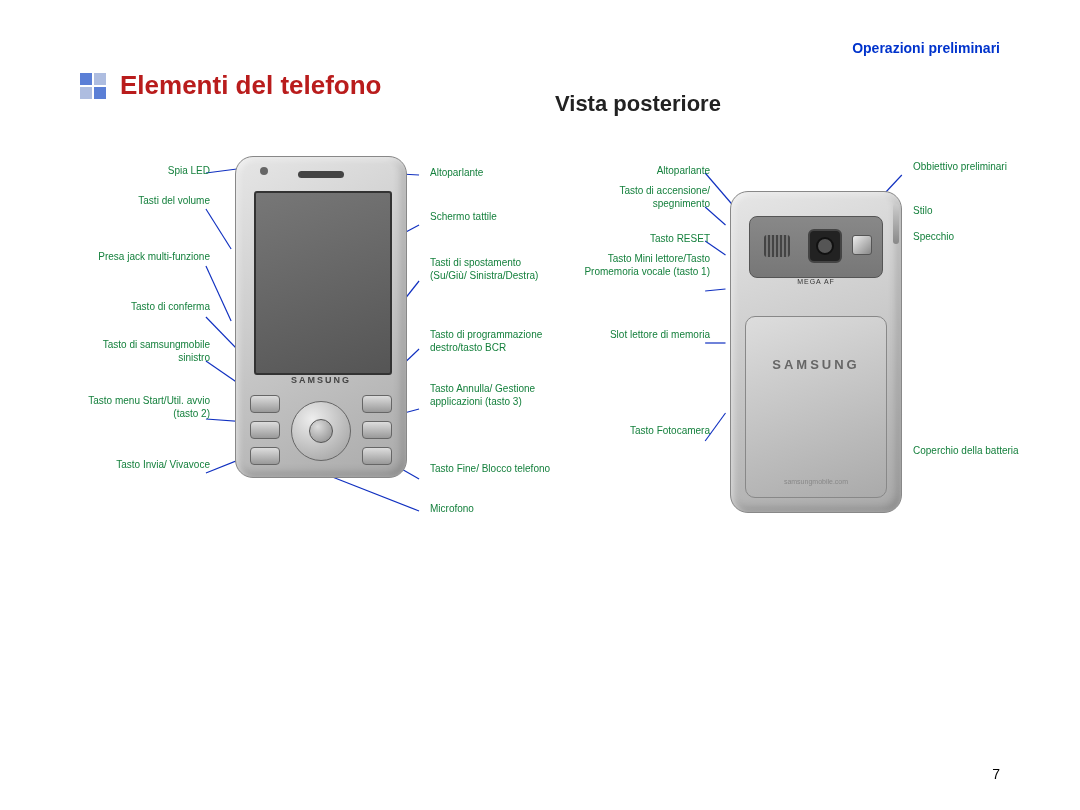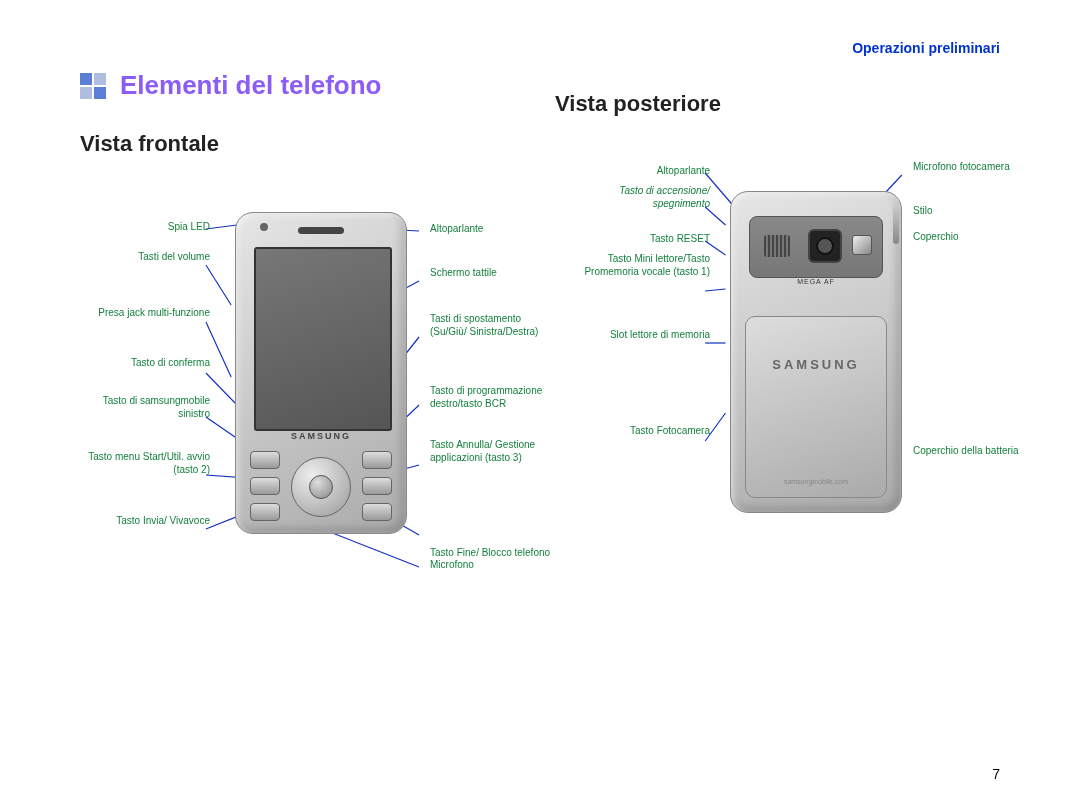--- a/index.html
+++ b/index.html
@@ -41,21 +41,21 @@
     margin-right: 14px;
   }
   .title-icon span { display:block; }
   .sq1 { background:#5b7fd6; }
   .sq2 { background:#aebde0; }
   .sq3 { background:#aebde0; }
   .sq4 { background:#5b7fd6; }
   .main-title {
     font-size: 26px;
     font-weight: bold;
-    color:#8b5cf6;
+    color:#b91c1c;
   }
   .subtitle {
     font-size: 22px;
     font-weight: bold;
     margin-top: 30px;
     color:#222;
   }
   .columns {
     display: flex;
     gap: 10px;
@@ -183,21 +183,20 @@
         <span class="sq2"></span>
         <span class="sq3"></span>
         <span class="sq4"></span>
     </div>
     <div class="main-title">Elementi del telefono</div>
   </div>
 
   <div class="columns">
 
     <div class="col">
-      <div class="subtitle">Vista frontale</div>
       <div class="diagram">
         <svg class="lines" viewBox="0 0 480 480" preserveAspectRatio="none">
 
           <line x1="130" y1="72" x2="178" y2="66"></line>
           <line x1="130" y1="108" x2="156" y2="148"></line>
           <line x1="130" y1="165" x2="156" y2="220"></line>
           <line x1="130" y1="216" x2="238" y2="324"></line>
           <line x1="130" y1="260" x2="184" y2="296"></line>
           <line x1="130" y1="318" x2="186" y2="322"></line>
           <line x1="130" y1="372" x2="192" y2="348"></line>
@@ -233,21 +232,21 @@
         <div class="label left" style="right:calc(100% - 130px); top:200px; width:120px;">Tasto di conferma</div>
         <div class="label left" style="right:calc(100% - 130px); top:238px; width:130px;">Tasto di samsungmobile sinistro</div>
         <div class="label left" style="right:calc(100% - 130px); top:294px; width:130px;">Tasto menu Start/Util. avvio (tasto 2)</div>
         <div class="label left" style="right:calc(100% - 130px); top:358px; width:120px;">Tasto Invia/ Vivavoce</div>
 
         <div class="label right" style="left:350px; top:66px;">Altoparlante</div>
         <div class="label right" style="left:350px; top:110px; width:120px;">Schermo tattile</div>
         <div class="label right" style="left:350px; top:228px; width:140px;">Tasto di programmazione destro/tasto BCR</div>
         <div class="label right" style="left:350px; top:156px; width:130px;">Tasti di spostamento (Su/Giù/ Sinistra/Destra)</div>
         <div class="label right" style="left:350px; top:282px; width:130px;">Tasto Annulla/ Gestione applicazioni (tasto 3)</div>
-        <div class="label right" style="left:350px; top:362px; width:130px;margin-top:28px;">Tasto Fine/ Blocco telefono</div>
+        <div class="label right" style="left:350px; top:362px; width:130px;">Tasto Fine/ Blocco telefono</div>
         <div class="label right" style="left:350px; top:402px;">Microfono</div>
       </div>
     </div>
 
     <div class="col" style="margin-top:60px;">
       <div class="rear-title">Vista posteriore</div>
       <div class="diagram">
         <svg class="lines" viewBox="0 0 480 480" preserveAspectRatio="none">
 
           <line x1="155" y1="12" x2="210" y2="74"></line>
@@ -271,28 +270,28 @@
             <div class="mirror-s"></div>
           </div>
           <div class="mega">MEGA AF</div>
           <div class="batt-cover">
             <div class="blogo">SAMSUNG</div>
             <div class="burl">samsungmobile.com</div>
           </div>
         </div>
 
         <div class="label left" style="right:calc(100% - 155px); top:4px;">Altoparlante</div>
-        <div class="label left" style="right:calc(100% - 155px); top:24px; width:120px;font-style:italic;">Tasto di accensione/ spegnimento</div>
+        <div class="label left" style="right:calc(100% - 155px); top:24px; width:120px;">Tasto di accensione/ spegnimento</div>
         <div class="label left" style="right:calc(100% - 155px); top:72px;">Tasto RESET</div>
         <div class="label left" style="right:calc(100% - 155px); top:92px; width:140px;">Tasto Mini lettore/Tasto Promemoria vocale (tasto 1)</div>
         <div class="label left" style="right:calc(100% - 155px); top:168px; width:120px;">Slot lettore di memoria</div>
         <div class="label left" style="right:calc(100% - 155px); top:264px; width:120px;">Tasto Fotocamera</div>
 
-        <div class="label right" style="left:358px; top:0px; width:110px;">Microfono fotocamera</div>
+        <div class="label right" style="left:358px; top:0px; width:110px;">Obbiettivo preliminari</div>
         <div class="label right" style="left:358px; top:44px;">Stilo</div>
-        <div class="label right" style="left:358px; top:70px;">Coperchio</div>
+        <div class="label right" style="left:358px; top:70px;">Specchio</div>
         <div class="label right" style="left:358px; top:238px; width:110px;margin-top:46px;">Coperchio della batteria</div>
       </div>
     </div>
   </div>
 
   <div class="page-num">7</div>
 </div>
 
 </body></html>

